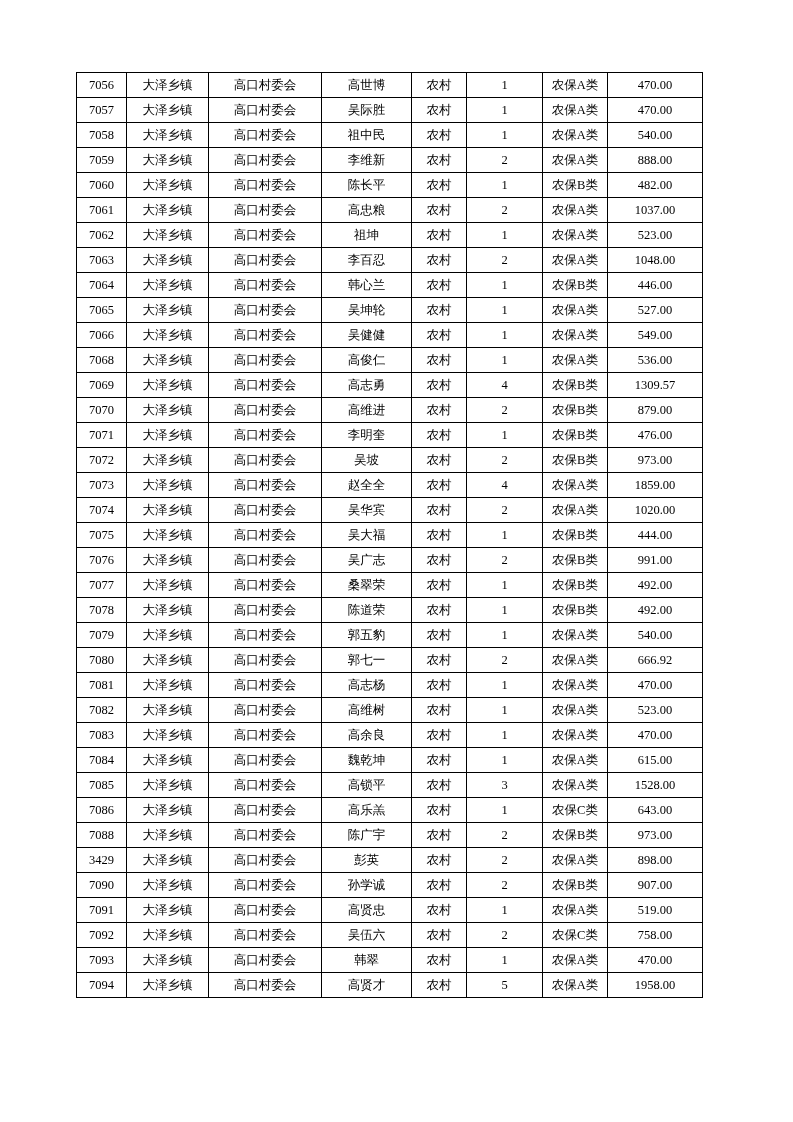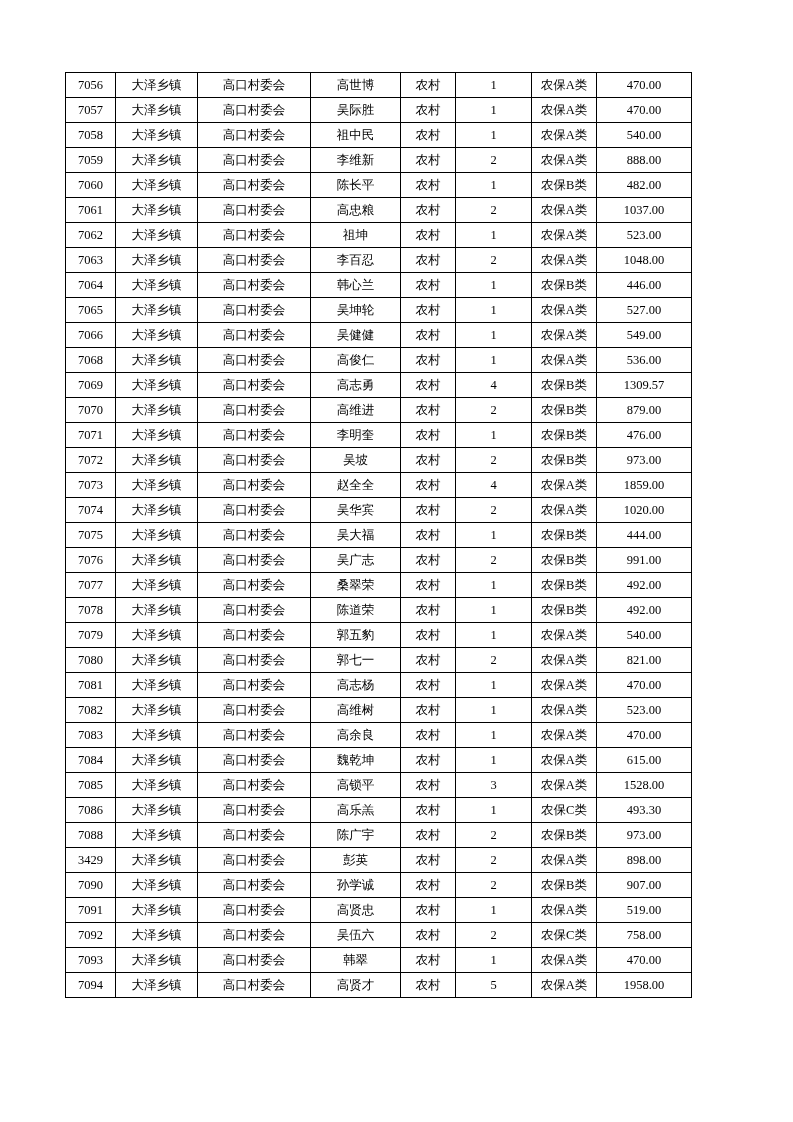--- a/index.html
+++ b/index.html
@@ -10,21 +10,21 @@
   body {
     width: 793px;
     height: 1122px;
     font-family: "Liberation Serif", "DejaVu Serif", serif;
     color: #000000;
     position: relative;
     overflow: hidden;
   }
   .sheet {
     position: absolute;
-    left: 65px;
+    left: 76px;
     top: 72px;
     width: 626px;
   }
   table.roster {
     border-collapse: collapse;
     width: 100%;
     table-layout: fixed;
   }
   table.roster td {
     border: 1px solid #000000;
@@ -292,21 +292,21 @@
           <td>540.00</td>
         </tr>
         <tr>
           <td>7080</td>
           <td>大泽乡镇</td>
           <td>高口村委会</td>
           <td>郭七一</td>
           <td>农村</td>
           <td>2</td>
           <td>农保A类</td>
-          <td>821.00</td>
+          <td>666.92</td>
         </tr>
         <tr>
           <td>7081</td>
           <td>大泽乡镇</td>
           <td>高口村委会</td>
           <td>高志杨</td>
           <td>农村</td>
           <td>1</td>
           <td>农保A类</td>
           <td>470.00</td>
@@ -352,21 +352,21 @@
           <td>1528.00</td>
         </tr>
         <tr>
           <td>7086</td>
           <td>大泽乡镇</td>
           <td>高口村委会</td>
           <td>高乐羔</td>
           <td>农村</td>
           <td>1</td>
           <td>农保C类</td>
-          <td>493.30</td>
+          <td>643.00</td>
         </tr>
         <tr>
           <td>7088</td>
           <td>大泽乡镇</td>
           <td>高口村委会</td>
           <td>陈广宇</td>
           <td>农村</td>
           <td>2</td>
           <td>农保B类</td>
           <td>973.00</td>

